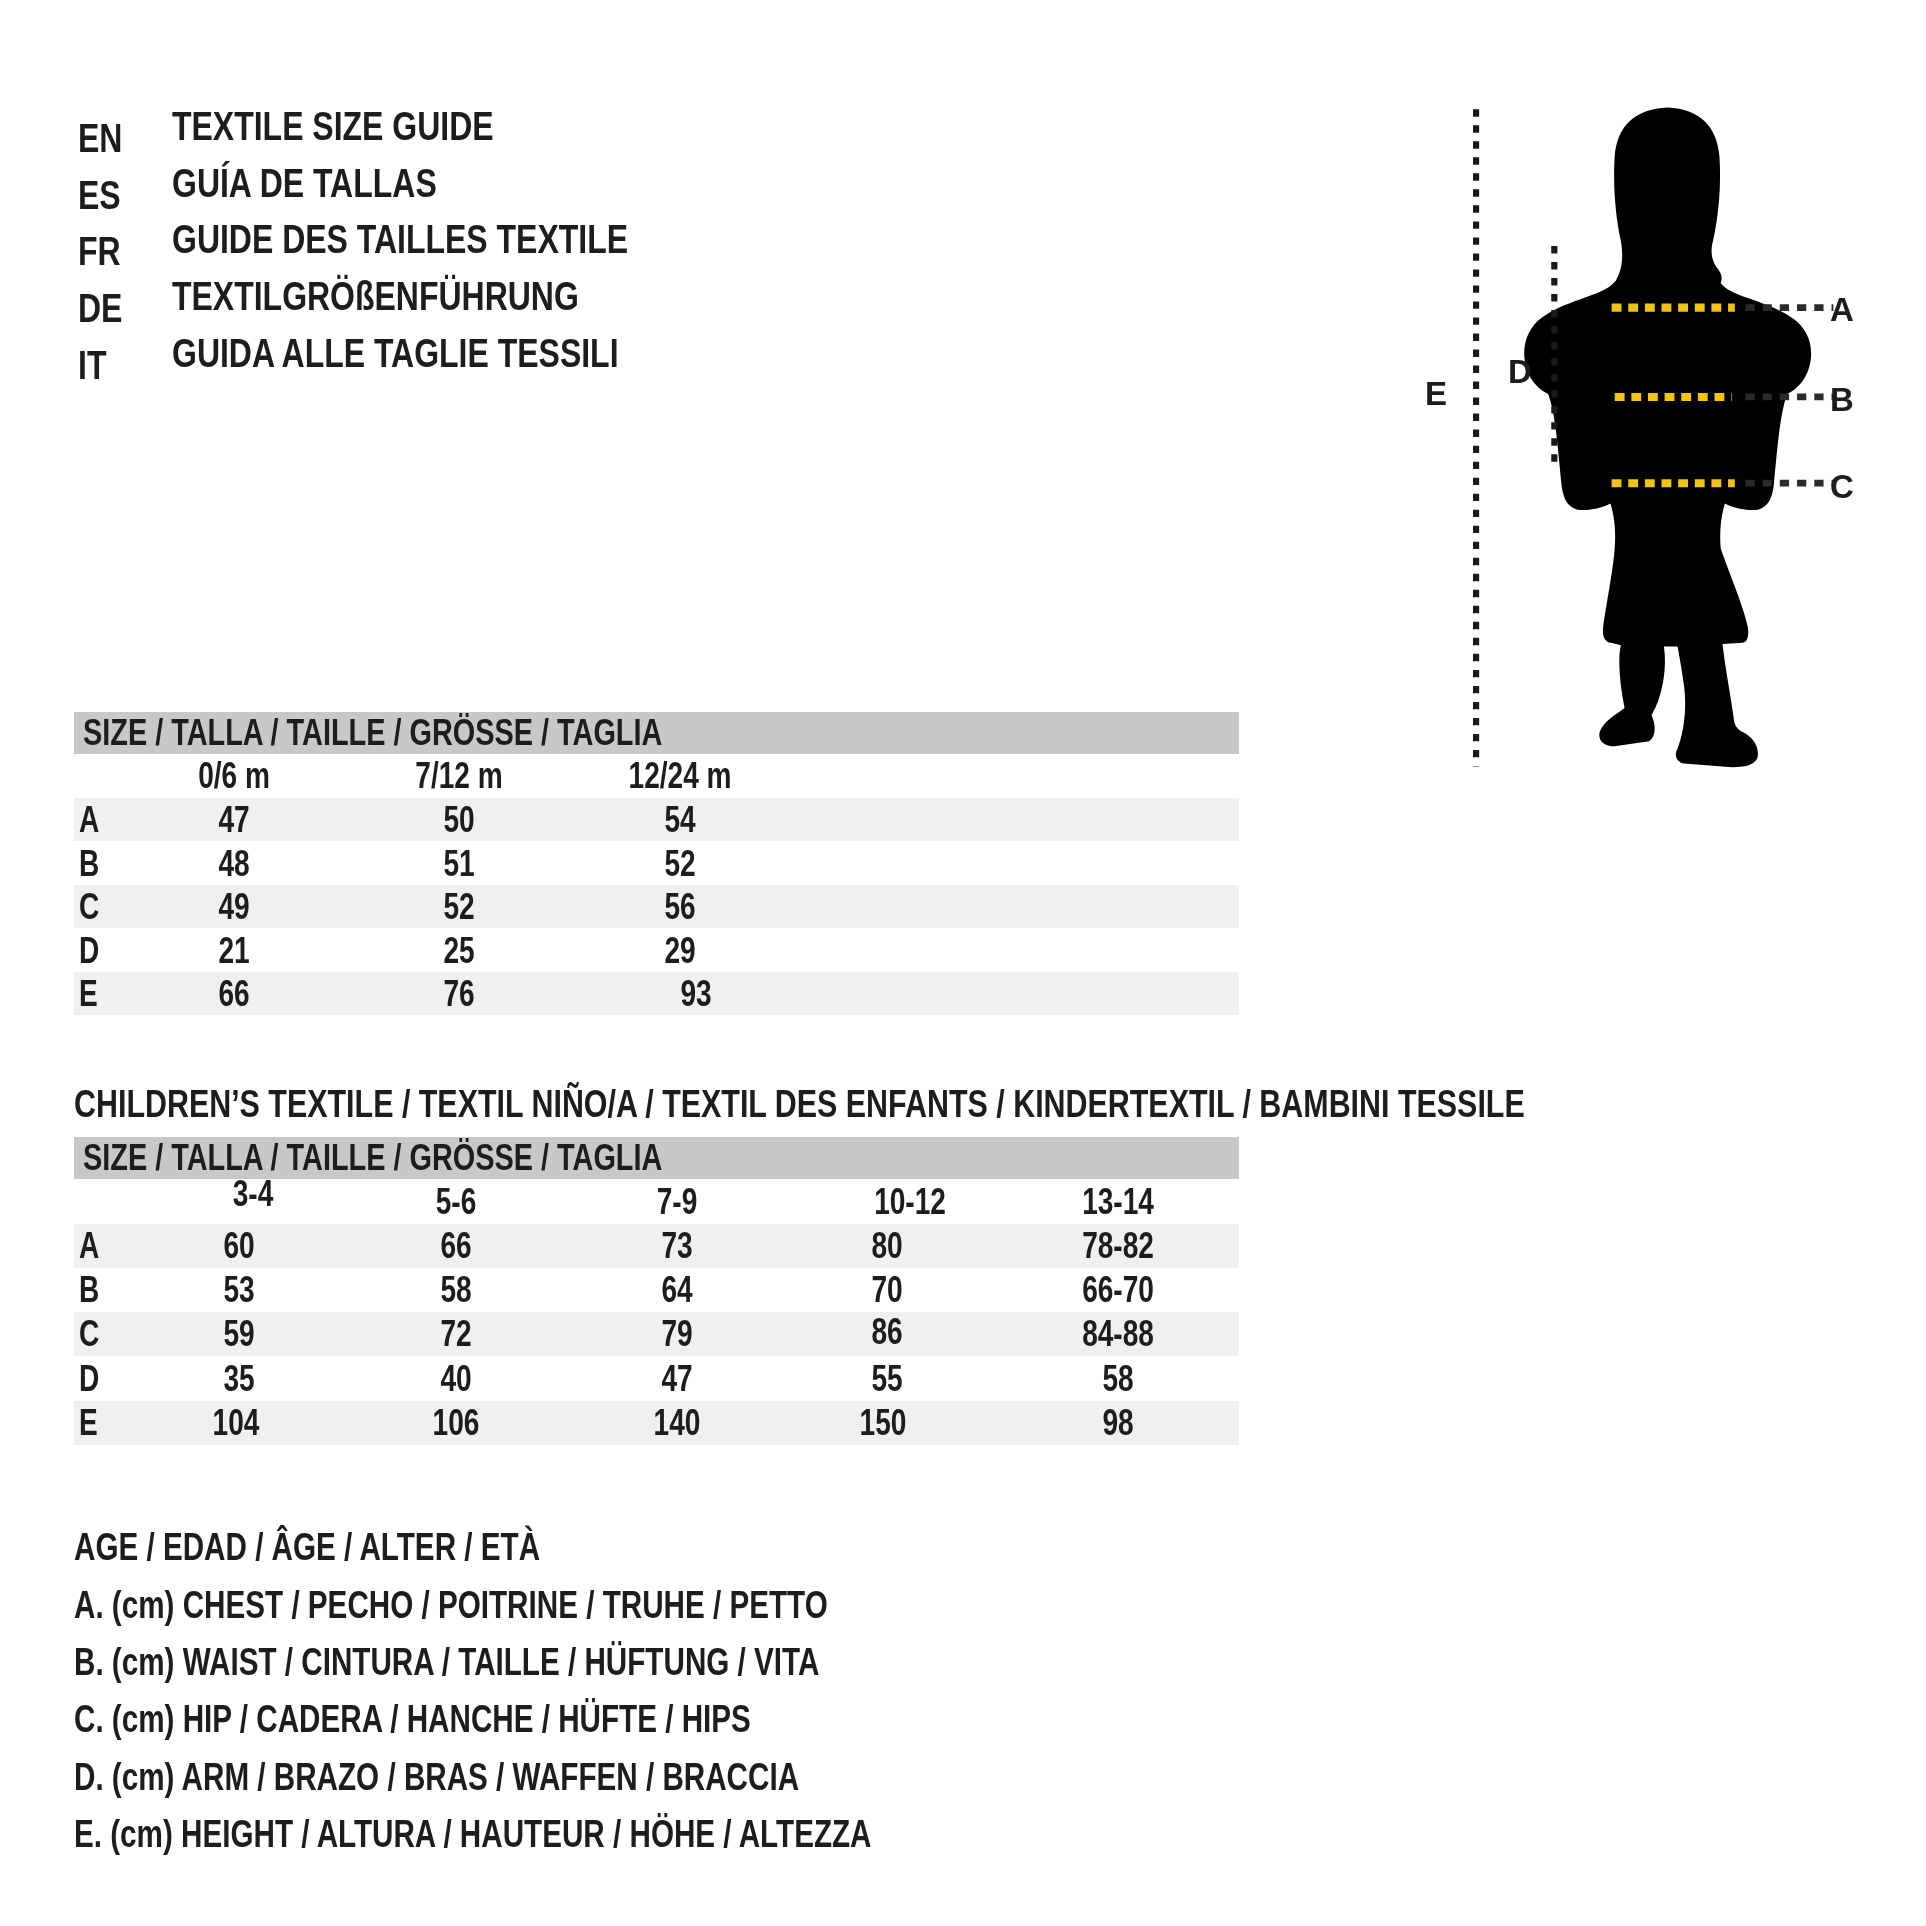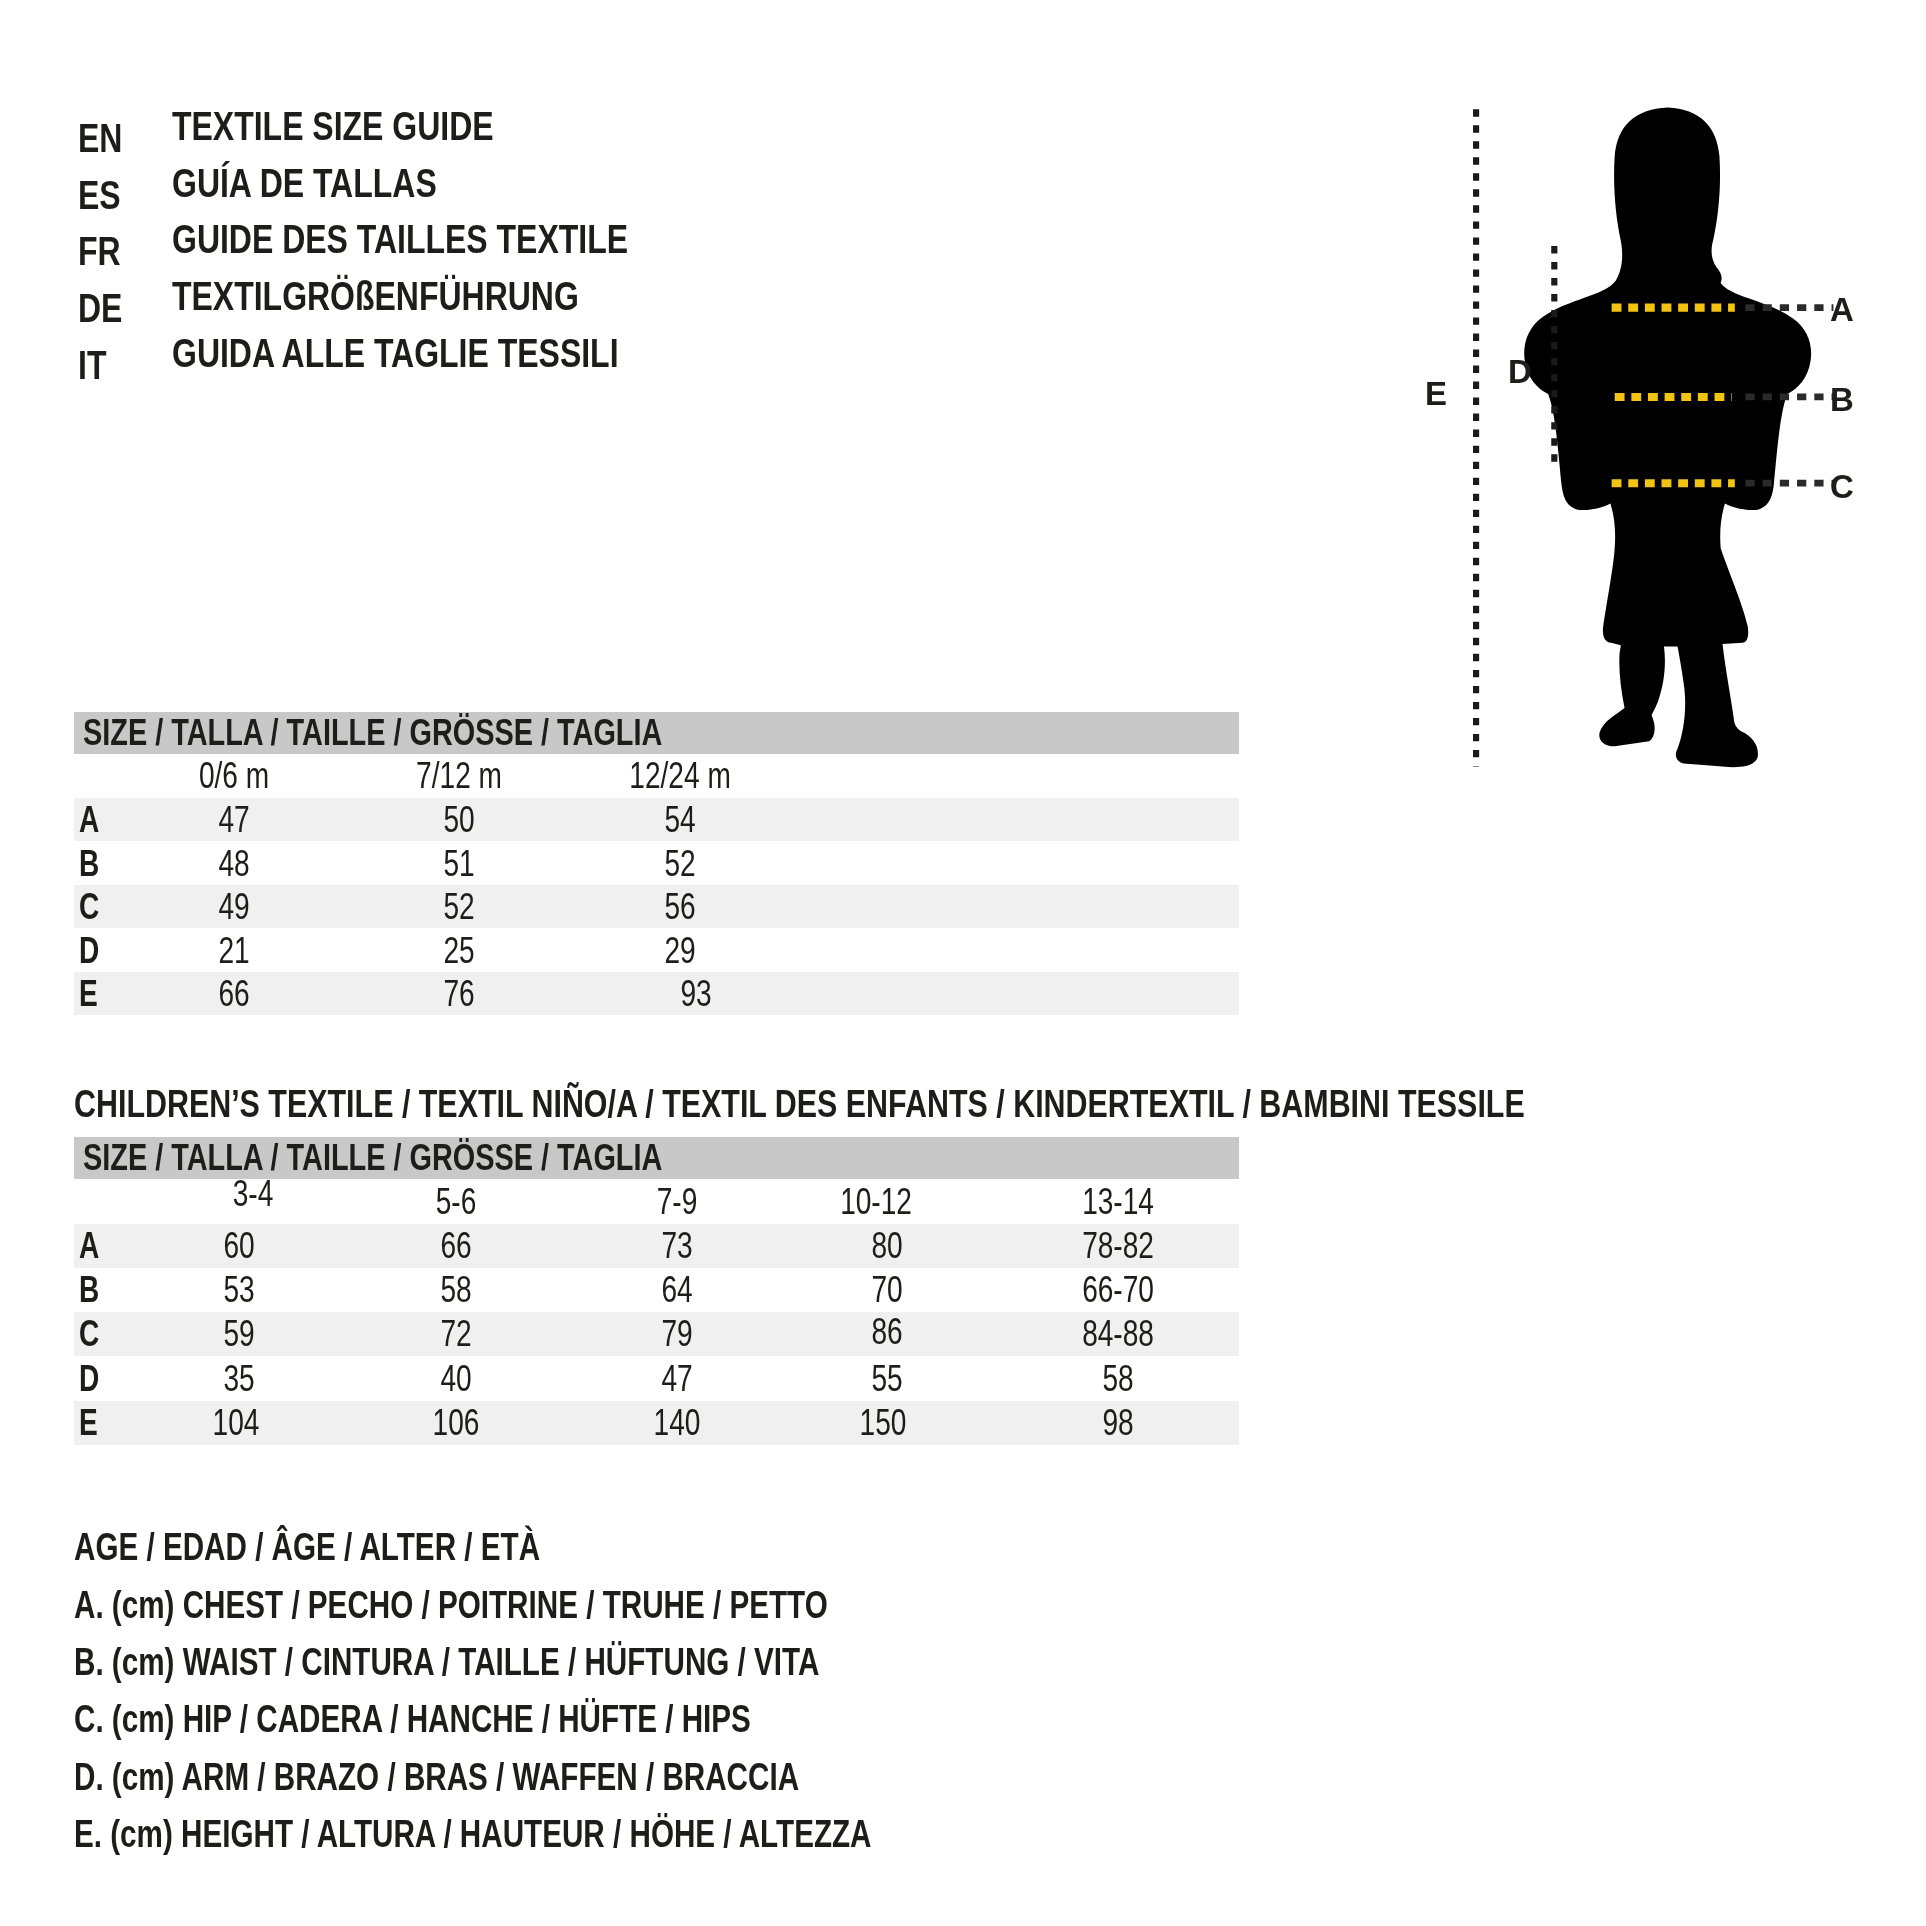--- a/index.html
+++ b/index.html
@@ -15,21 +15,21 @@
 
   
   .sec-head{position:absolute;left:74px;font-size:39px;font-weight:700;line-height:47px;}
 
   
   .size-bar{position:absolute;left:74px;width:1165px;height:42px;background:#c8c8c8;
             display:flex;align-items:center;padding-left:8.6px;box-sizing:border-box;
             font-size:37px;font-weight:700;}
   .trow{position:absolute;left:74px;width:1165px;}
   .stripe{background:#f0f0f0;}
-  .cell{position:absolute;width:185px;text-align:center;font-size:36px;font-weight:400;}
+  .cell{position:absolute;width:185px;text-align:center;font-size:36px;font-weight:700;}
   .row-label{position:absolute;left:5px;font-size:36px;font-weight:700;}
   .vmid{display:flex;align-items:center;justify-content:center;}
   .vmid-l{display:flex;align-items:center;}
 
   
   .legend-line{position:absolute;left:74px;height:57px;display:flex;align-items:center;
                font-size:38px;font-weight:700;}
 
   
   .fig-svg{position:absolute;left:1405px;top:92px;}
@@ -226,21 +226,21 @@
   <div class="trow" style="top:1179px;height:45px">
     <span class="cell vmid" style="left:87px;height:29px">
         <span class="cond-c">3-4</span>
       </span>
     <span class="cell vmid" style="left:290px;height:45px">
         <span class="cond-c">5-6</span>
       </span>
     <span class="cell vmid" style="left:511px;height:45px">
         <span class="cond-c">7-9</span>
       </span>
-    <span class="cell vmid" style="left:710px;height:45px">
+    <span class="cell vmid" style="left:744px;height:45px">
         <span class="cond-c">10-12</span>
       </span>
     <span class="cell vmid" style="left:952px;height:45px">
         <span class="cond-c">13-14</span>
       </span>
   </div>
   <div class="trow stripe" style="top:1224px;height:44px">
     <span class="row-label vmid-l" style="height:44px">
         <span class="cond">A</span>
       </span>

